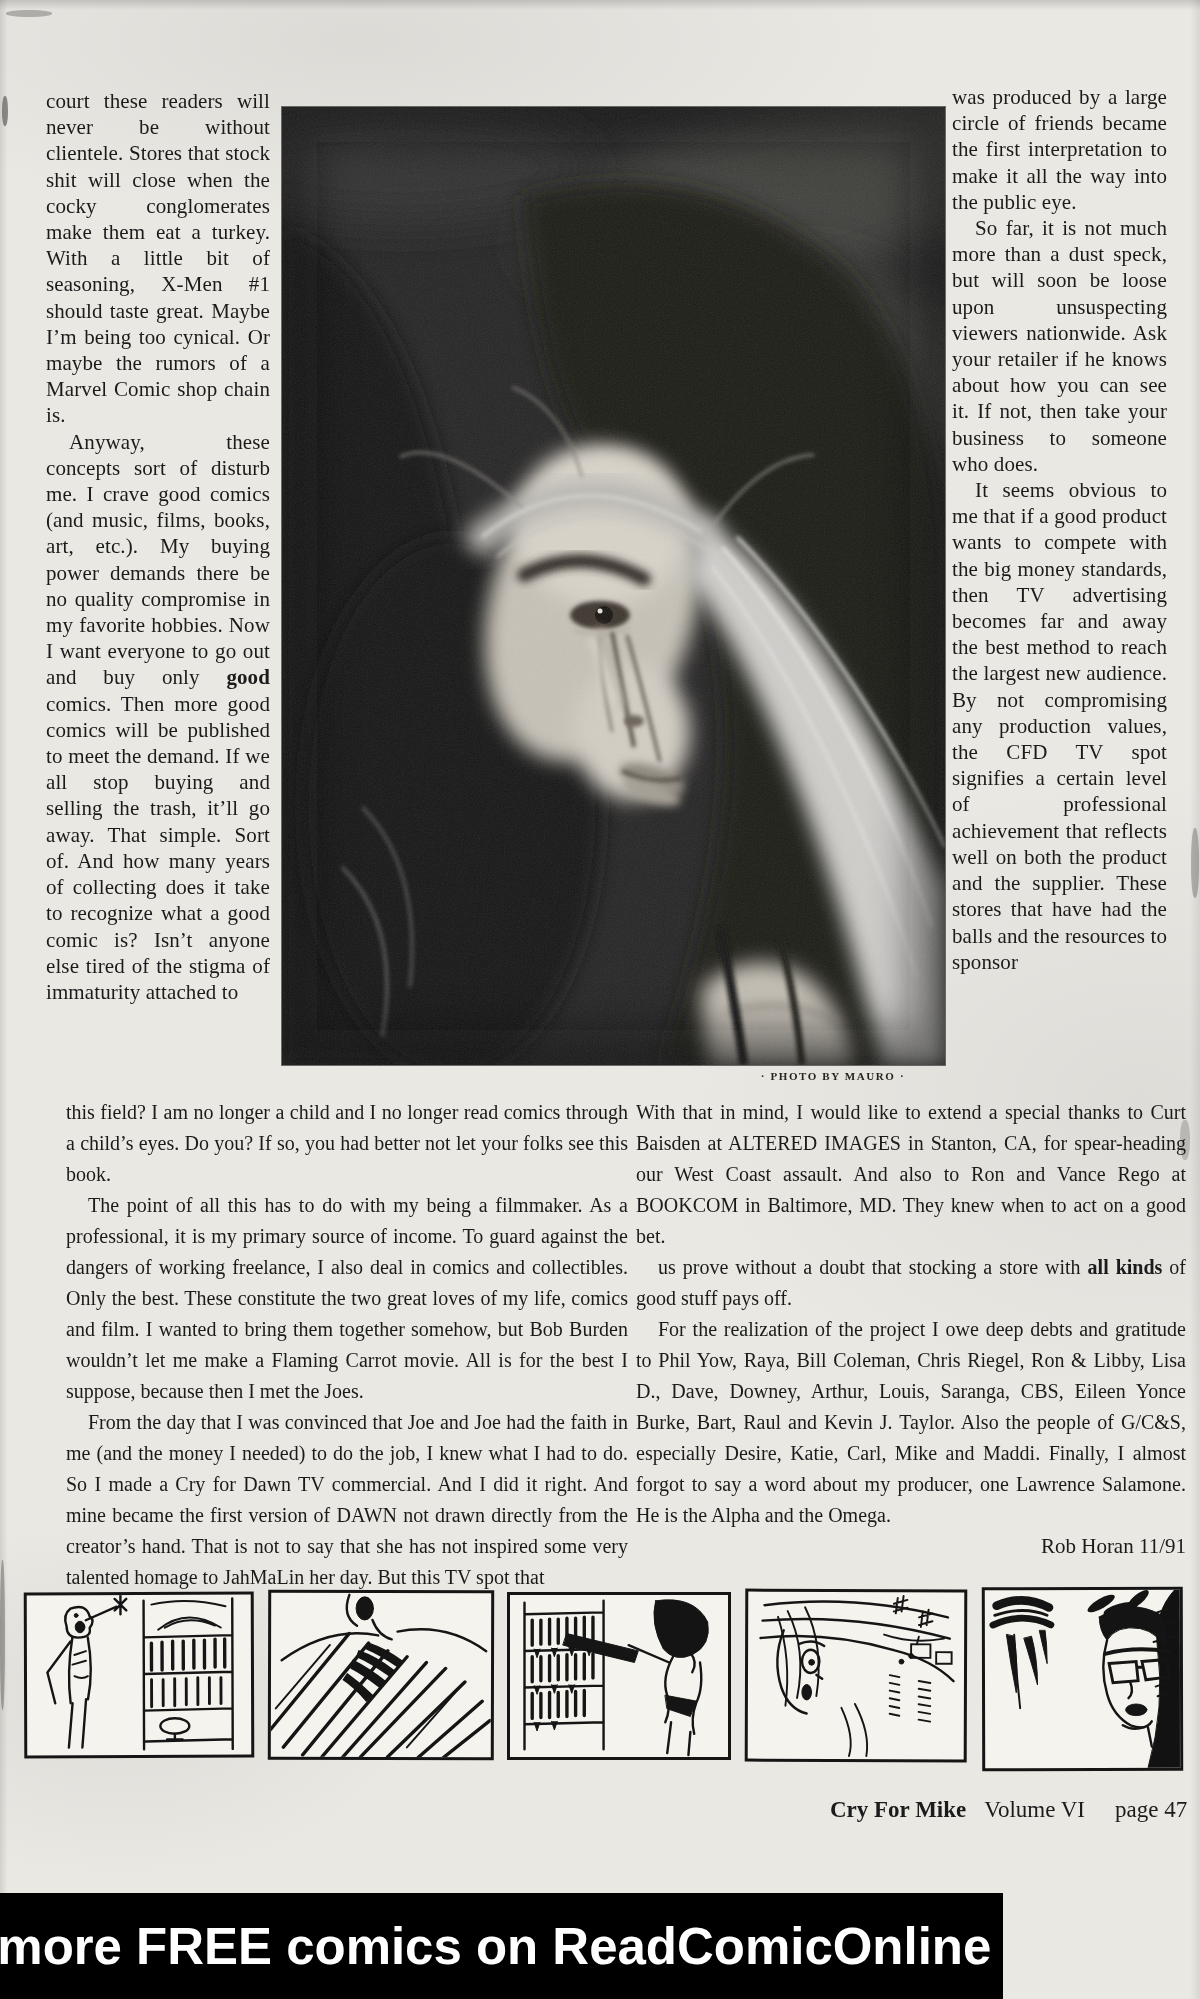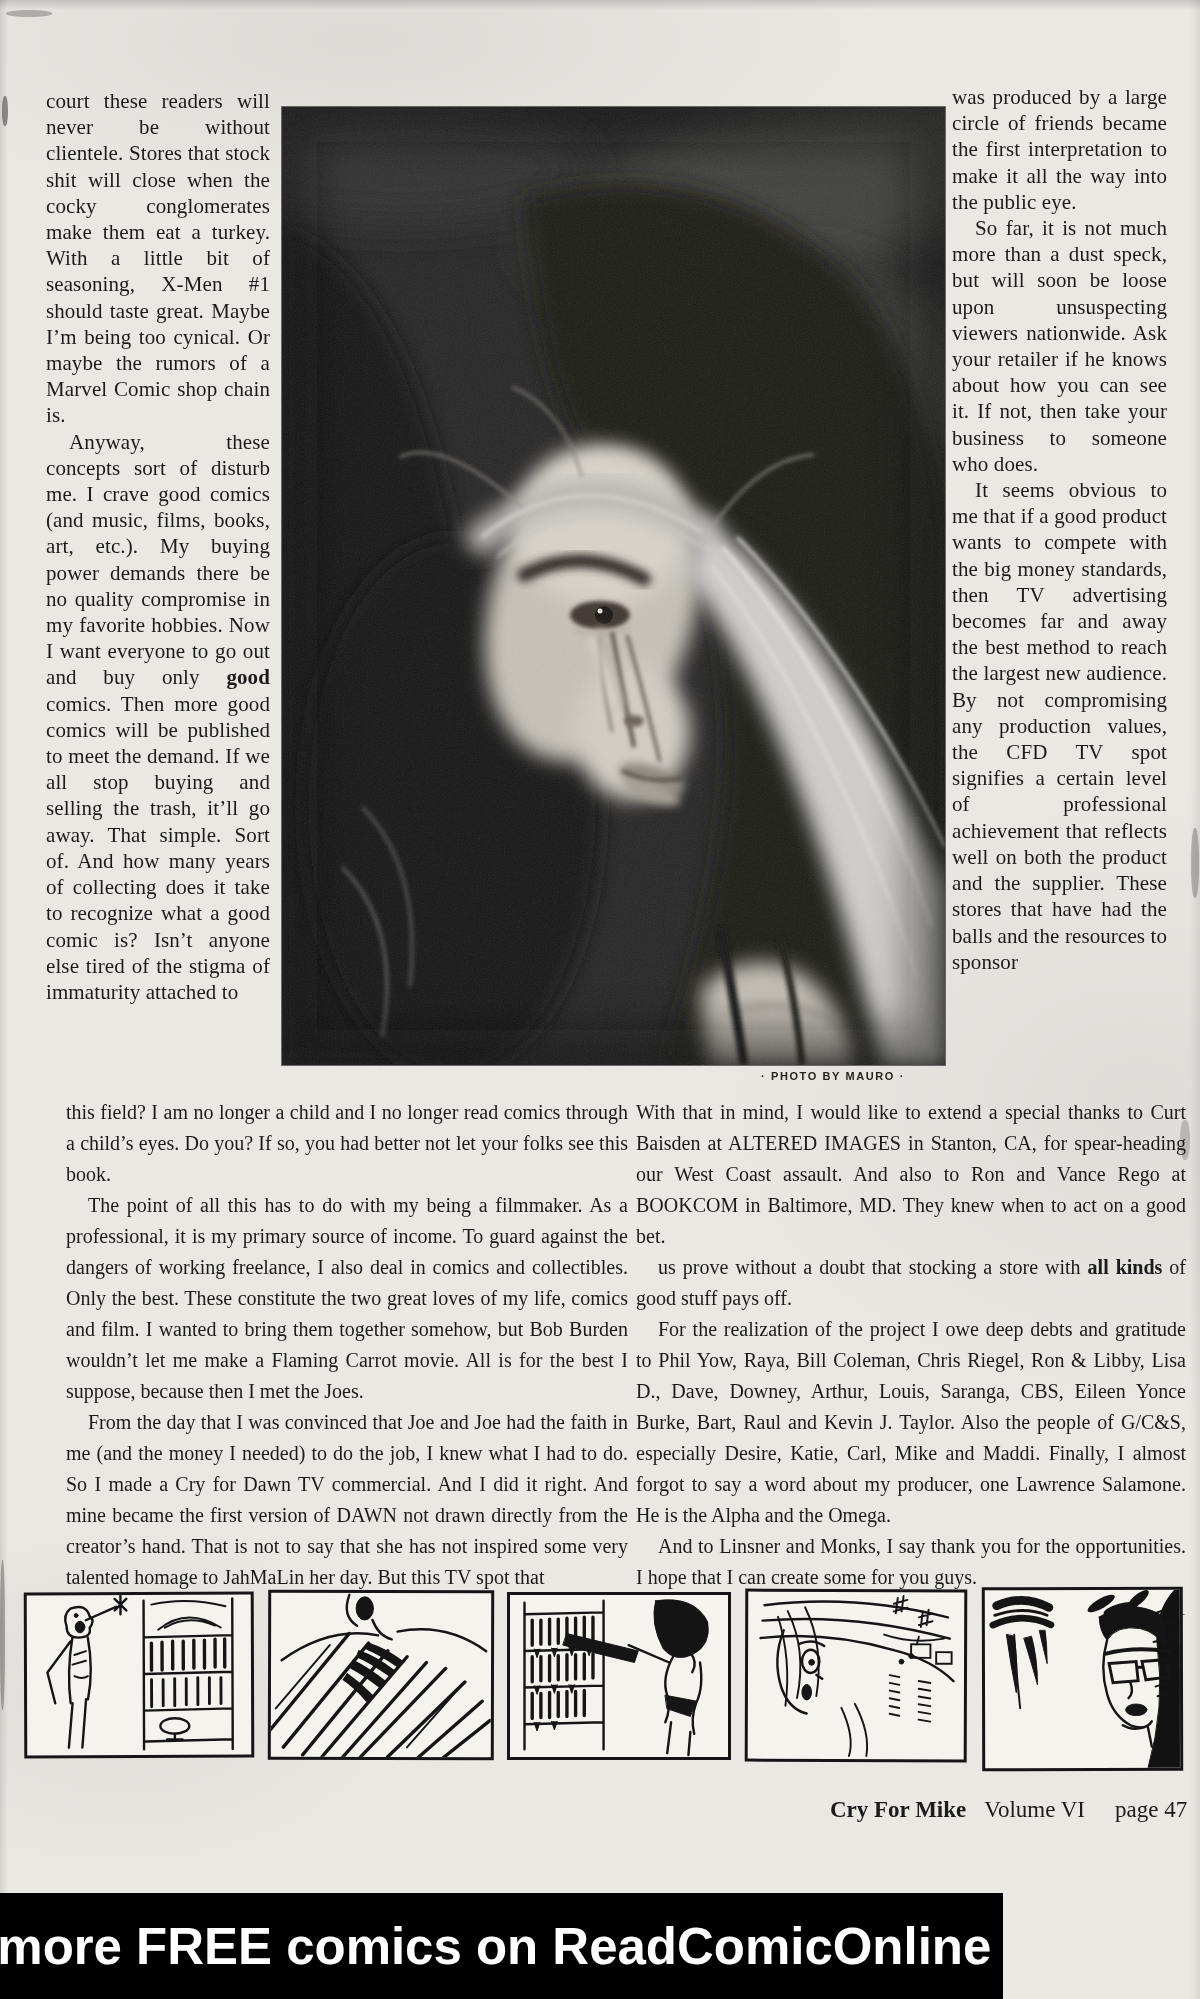--- a/index.html
+++ b/index.html
@@ -26,21 +26,21 @@
   #bottom-left{left:46px;top:1097px;width:562px;}
   #bottom-right{left:616px;top:1097px;width:550px;}
   .signature{text-align:right;margin-top:2px;font-size:21px;}
   .photo{
     position:absolute;left:282px;top:107px;width:663px;height:958px;
     background:#222;box-shadow:0 0 0 1px rgba(20,20,20,.6);
   }
   .photo svg{display:block;width:100%;height:100%;}
   .photo-caption{
     position:absolute;left:733px;top:1070px;width:200px;text-align:center;
-    font-family:Liberation Sans, sans-serif;
+    font-family:Liberation Serif, serif;
     font-size:11px;font-weight:bold;letter-spacing:1.6px;color:#26241f;
   }
   .panel{
     position:absolute;background:#f4f3ee;border:3px solid #151515;
     box-sizing:border-box;overflow:hidden;
   }
   .panel svg{display:block;width:100%;height:100%;}
   #panel-1{left:24px;top:1592px;width:230px;height:166px;transform:rotate(-.2deg);}
   #panel-2{left:268px;top:1590px;width:226px;height:170px;transform:rotate(.15deg);}
   #panel-3{left:507px;top:1592px;width:224px;height:168px;}
@@ -166,21 +166,20 @@
       <p>this field? I am no longer a child and I no longer read comics through a child’s eyes. Do you? If so, you had better not let your folks see this book.</p>
       <p>The point of all this has to do with my being a filmmaker. As a professional, it is my primary source of income. To guard against the dangers of working freelance, I also deal in comics and collectibles. Only the best. These constitute the two great loves of my life, comics and film. I wanted to bring them together somehow, but Bob Burden wouldn’t let me make a Flaming Carrot movie. All is for the best I suppose, because then I met the Joes.</p>
       <p>From the day that I was convinced that Joe and Joe had the faith in me (and the money I needed) to do the job, I knew what I had to do. So I made a Cry for Dawn TV commercial. And I did it right. And mine became the first version of DAWN not drawn directly from the creator’s hand. That is not to say that she has not inspired some very talented homage to JahMaLin her day. But this TV spot that</p>
     </div>
 
   <div class="textcol col-wide" id="bottom-right">
     <div>
         <p>With that in mind, I would like to extend a special thanks to Curt Baisden at ALTERED IMAGES in Stanton, CA, for spear-heading our West Coast assault. And also to Ron and Vance Rego at BOOKCOM in Baltimore, MD. They knew when to act on a good bet.</p>
         <p>us prove without a doubt that stocking a store with <b>all kinds</b> of good stuff pays off.</p>
         <p>For the realization of the project I owe deep debts and gratitude to Phil Yow, Raya, Bill Coleman, Chris Riegel, Ron &amp; Libby, Lisa D., Dave, Downey, Arthur, Louis, Saranga, CBS, Eileen Yonce Burke, Bart, Raul and Kevin J. Taylor. Also the people of G/C&amp;S, especially Desire, Katie, Carl, Mike and Maddi. Finally, I almost forgot to say a word about my producer, one Lawrence Salamone. He is the Alpha and the Omega.</p>
-        <p>And to Linsner and Monks, I say thank you for the opportunities. I hope that I can create some for you guys.</p>
       </div>
     <p class="signature">Rob Horan 11/91</p>
   </div>
 
   <div class="panel" id="panel-1" title="figure with raised arm screaming beside bookshelves">
     <svg viewBox="0 0 230 166" aria-hidden="true" stroke="#151515" fill="none" stroke-linecap="round">
       <path d="M120 6 L120 160 M212 4 L212 160 M120 44 L212 42 M120 82 L212 80 M120 120 L212 118 M122 152 L212 150" stroke-width="2.5"></path>
       <path d="M128 10 Q165 2 205 12 M135 36 Q165 12 200 34 M142 34 Q166 20 194 32" stroke-width="2"></path>
       <path d="M128 50 V78 M139 49 V78 M150 48 V77 M161 48 V77 M172 47 V76 M183 47 V76 M194 46 V75 M204 46 V75" stroke-width="3.5"></path>
       <path d="M128 88 V116 M140 88 V115 M152 87 V115 M164 87 V114 M176 86 V114 M188 86 V113 M200 86 V113" stroke-width="3"></path>

